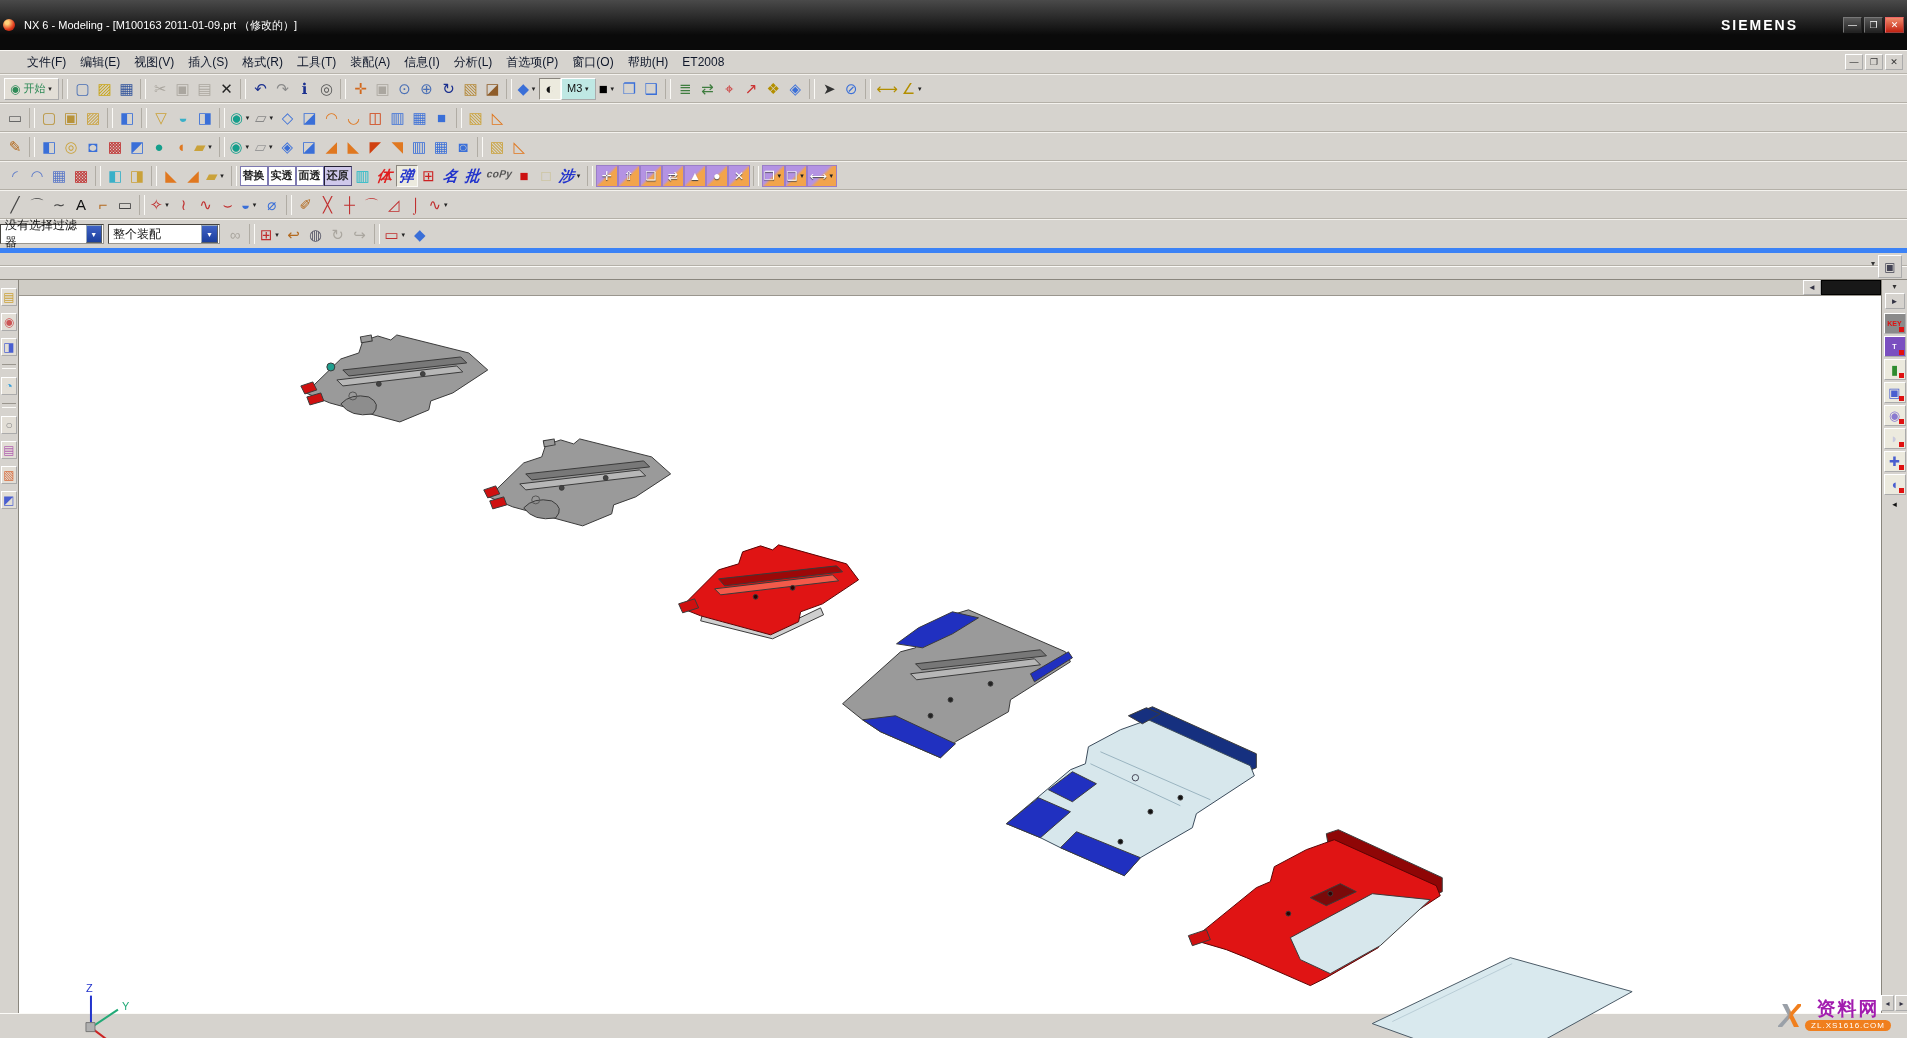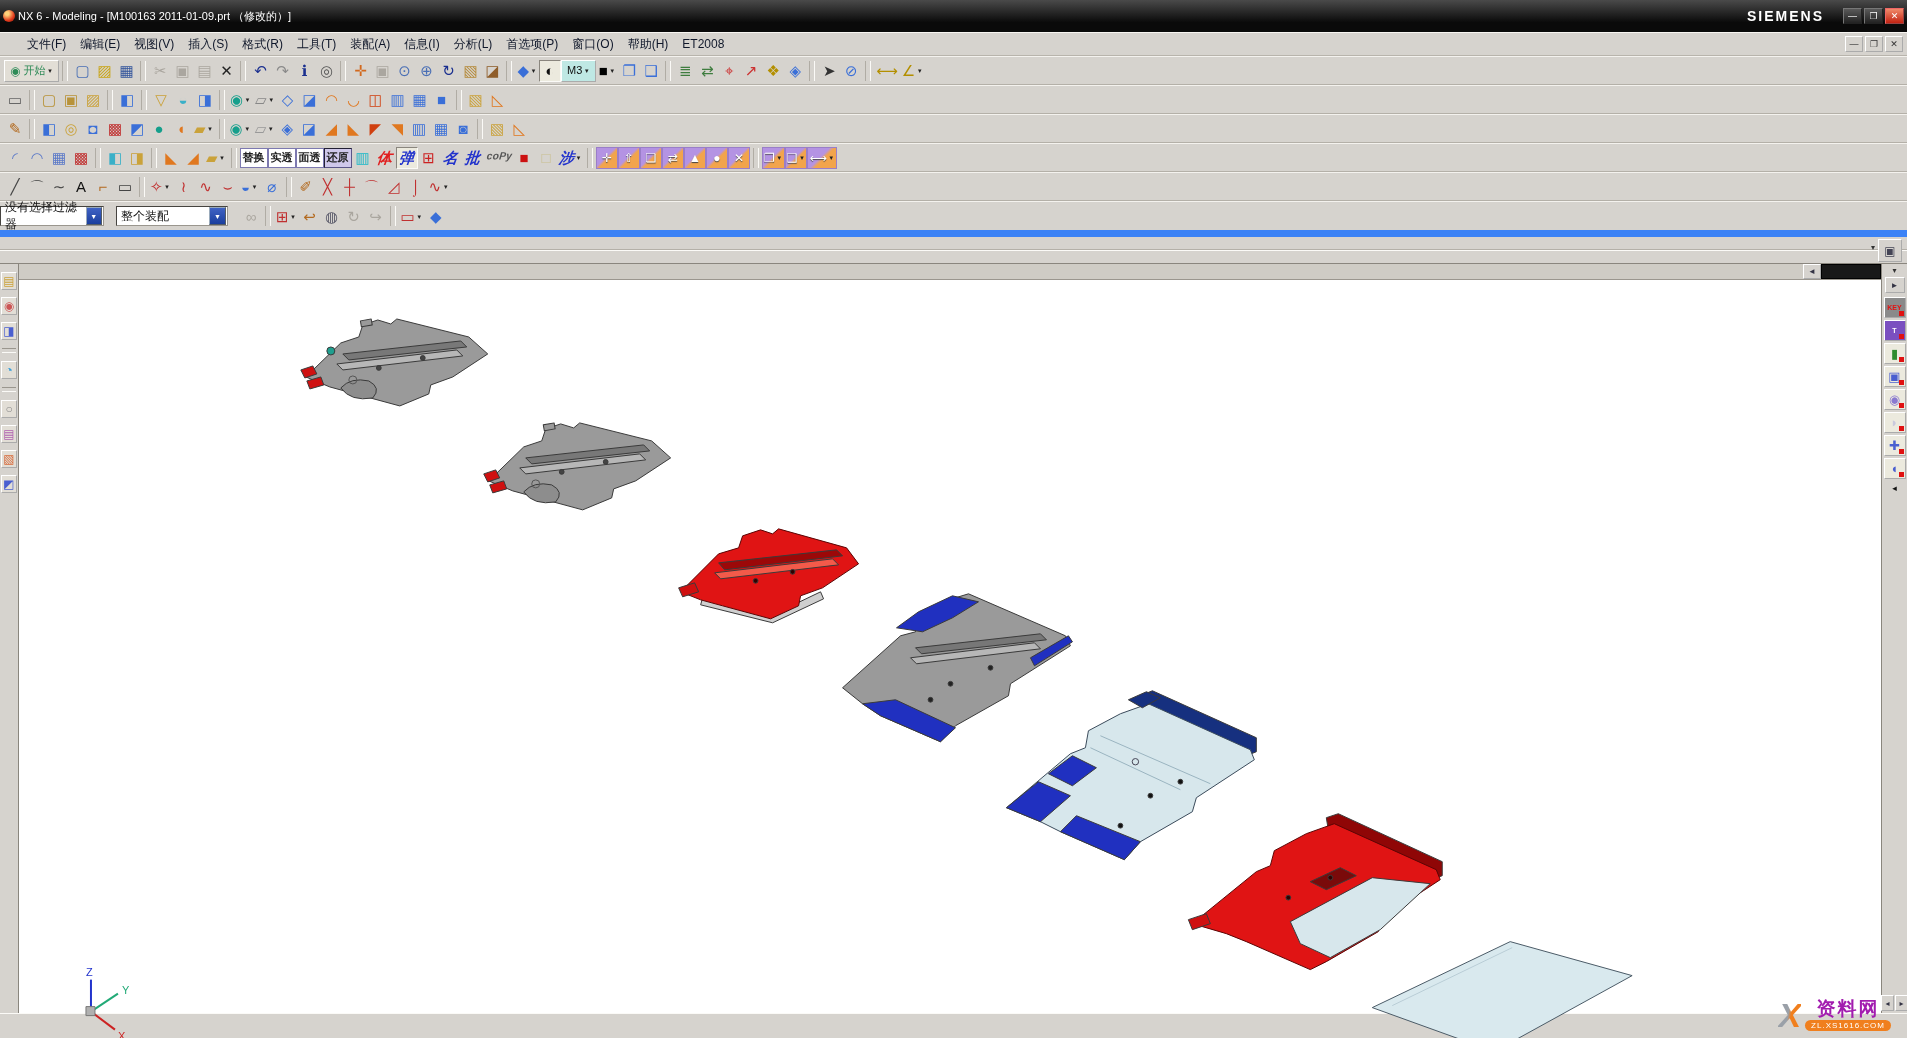--- a/index.html
+++ b/index.html
@@ -2,25 +2,25 @@
 <html><head>
 <meta charset="utf-8">
 <style>
   html,body{margin:0;padding:0}
   body{width:1907px;height:1038px;overflow:hidden;background:#d6d3ce;
        font-family:"Liberation Sans","DejaVu Sans",sans-serif;-webkit-font-smoothing:antialiased}
   .app{width:100%;height:100%;display:flex;flex-direction:column}
 
   
   .titlebar{height:18px;flex:0 0 18px;background:linear-gradient(#4a4a4a,#0a0a0a 70%);
-            color:#fff;display:flex;align-items:center;padding:7px 3px;font-size:11px;gap:3px}
+            color:#fff;display:flex;align-items:center;padding:16px 3px;font-size:11px;gap:9px}
   .appico{width:12px;height:12px;border-radius:50%;flex:0 0 12px;
           background:radial-gradient(circle at 35% 30%,#ffd27a 15%,#e23b1e 60%,#7a1406)}
   .title{white-space:nowrap}
-  .brand{margin-left:auto;font-weight:bold;font-size:14px;letter-spacing:2px;margin-right:16px}
+  .brand{margin-left:auto;font-weight:bold;font-size:14px;letter-spacing:2px;margin-right:36px}
   .winbtns{display:flex;gap:2px}
   .wb{width:17px;height:14px;display:flex;align-items:center;justify-content:center;
       font-size:9px;color:#fff;background:linear-gradient(#5a5a5a,#222);border:1px outset #777}
   .wb.close{background:linear-gradient(#f08a6a,#c22312);border-color:#e66}
 
   
   .menubar{height:22px;flex:0 0 22px;background:#d6d3ce;display:flex;align-items:center;
            font-size:12px;border-top:1px solid #f7f5f1;border-bottom:1px solid #b8b4ac;padding-left:20px;position:relative}
   .menubar .tb{width:auto;height:18px;padding:0 7px;border:none;font-size:12px;color:#0f172a}
   .mdibtns{position:absolute;right:4px;top:3px;display:flex;gap:2px}
@@ -42,21 +42,21 @@
   .k-txt{width:28px;height:20px;min-width:28px;background:#fff;border:1px solid #7d79b0;
          font-size:11px;color:#222;font-weight:bold}
   .k-txt.pressed{background:#cfc8ea;border:1px inset #5a5688}
   .k-zh{font-size:15px;font-weight:bold;font-style:italic}
   .k-zh .lab{transform:skewX(-6deg)}
   .pv{background:linear-gradient(135deg,#b493e3 45%,#f2a44c 55%);border:1px solid #9a7ec8}
   .pv .g{color:#fff !important;font-size:12px;text-shadow:0 1px 1px #444}
 
   
   .selbar{height:28px;flex:0 0 28px;display:flex;align-items:center;background:#d6d3ce;
-          border-top:1px solid #f4f2ee;border-bottom:7px solid #3b82f6;gap:12px}
+          border-top:1px solid #f4f2ee;border-bottom:5px solid #3b82f6;gap:4px}
   .combo{height:20px;background:#fff;border:1px inset #9a968e;display:flex;align-items:center;
          justify-content:space-between;font-size:12px;color:#111;padding-left:4px;box-sizing:border-box}
   .combo .arrow{width:15px;height:16px;background:linear-gradient(#3f62c4,#1b3f9e);color:#fff;display:flex;
                 align-items:center;justify-content:center;font-size:7px;border:1px outset #9ab;margin-right:1px}
 
   
   .dockstrip{height:26px;flex:0 0 26px;background:#d6d3ce;border-bottom:1px solid #8a867e;position:relative}
   .dockstrip .groove{position:absolute;left:0;right:0;top:12px;border-top:1px solid #b4b0a8;border-bottom:1px solid #fbfaf7}
   .dockbtn{position:absolute;right:5px;top:2px;width:22px;height:21px;background:#d6d3ce;border:1px outset #fff;
            display:flex;align-items:center;justify-content:center;font-size:12px;color:#445}

